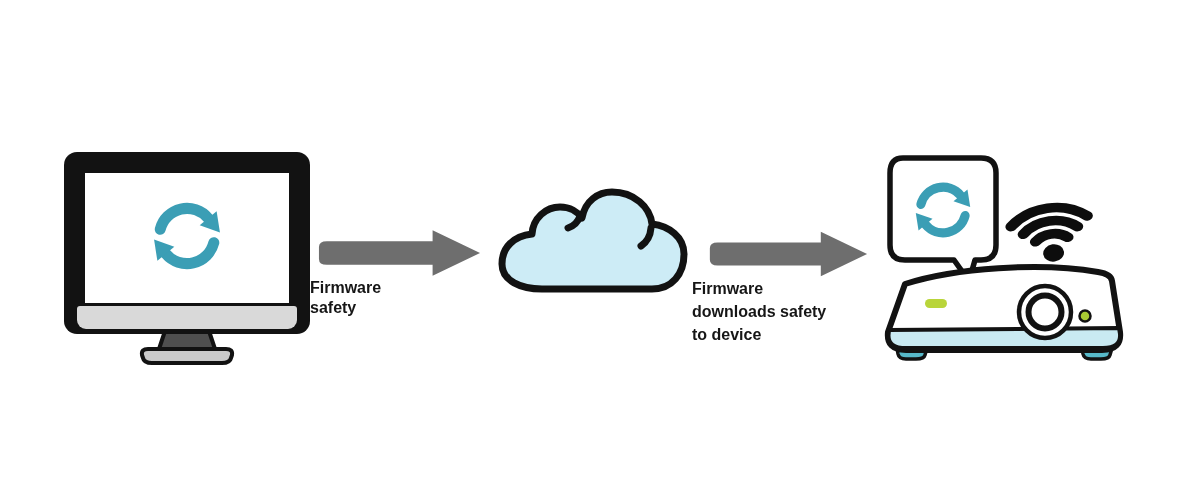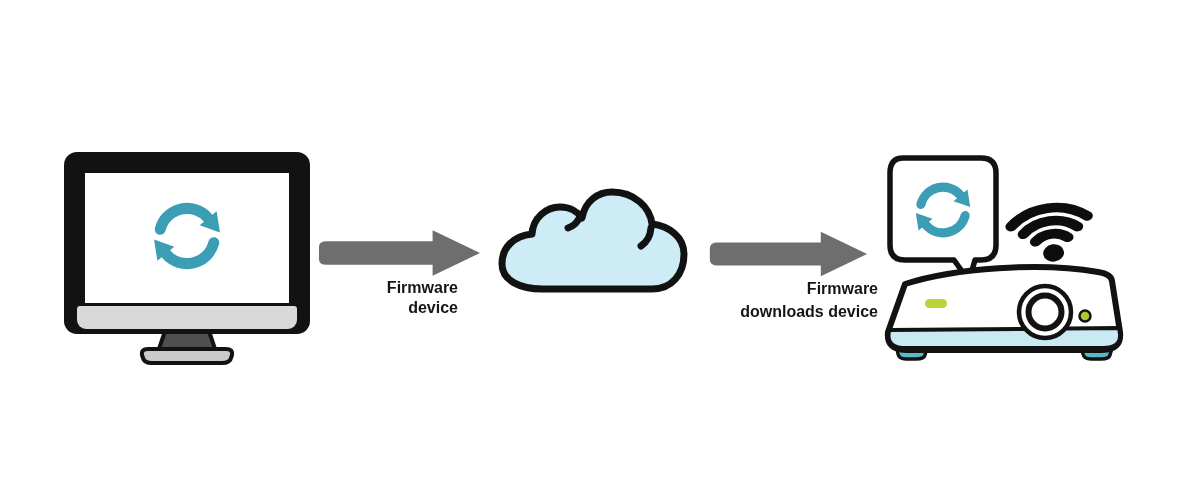--- a/index.html
+++ b/index.html
@@ -7,21 +7,21 @@
     position:relative;width:1200px;height:500px;background:#ffffff;overflow:hidden;
     font-family:"Liberation Sans", sans-serif;
   }
   .abs{position:absolute;}
   
   .monitor-frame{left:64px;top:152px;width:246px;height:182px;background:#121212;border-radius:13px;}
   .monitor-screen{left:21px;top:21px;width:204px;height:130px;background:#ffffff;}
   .monitor-bezel{left:13px;top:154px;width:220px;height:23px;background:#d9d9d9;border-radius:3px 3px 9px 9px;}
   .screen-sync{left:56px;top:17px;width:92px;height:92px;}
   
-  .flow-label{color:#161616;font-weight:bold;font-size:16px;text-align:right;}
+  .flow-label{color:#161616;font-weight:bold;font-size:16px;text-align:left;}
   .label1{left:310px;top:278px;width:148px;line-height:20px;}
   .label2{left:692px;top:277px;width:186px;line-height:23px;}
   svg{display:block;overflow:visible;}
 </style>
 </head>
 <body>
 
 <div id="canvas">
 
   <svg class="abs" style="left:138px;top:329px;width:98px;height:37px" viewBox="0 0 98 37">
@@ -43,39 +43,40 @@
       </svg>
     </div>
     <div class="abs monitor-bezel"></div>
   </div>
 
   <svg class="abs" style="left:315px;top:228px;width:168px;height:50px" viewBox="0 0 170 50">
     <path d="M 12,13 L 119,13 L 119,2 L 167,25 L 119,48 L 119,37 L 12,37 Q 4,37 4,31 L 4,19 Q 4,13 12,13 Z" fill="#6e6e6e"></path>
   </svg>
   <div class="abs flow-label label1">
     <div>Firmware</div>
-    <div>device</div>
+    <div>safety</div>
   </div>
 
   <svg class="abs" style="left:494px;top:184px;width:200px;height:112px" viewBox="0 0 200 112">
     <path d="M 8,80 C 8,63 20,52 38,50 C 39,34 52,23 66,23 C 76,23 84,28 88,34
              C 91,17 104,8 118,8 C 140,8 156,23 158,40 C 175,42 190,53 190,70
              C 190,90 178,105 158,105 L 48,105 C 27,105 8,97 8,80 Z" fill="#cdecf6" stroke="#121212" stroke-width="7" stroke-linejoin="round"></path>
     <g fill="none" stroke="#121212" stroke-width="7" stroke-linecap="round">
       <path d="M 86,32 Q 83,41 74,44"></path>
       <path d="M 157,44 Q 156,56 147,62"></path>
     </g>
   </svg>
 
   <svg class="abs" style="left:706px;top:229px;width:164px;height:50px" viewBox="0 0 170 50">
     <path d="M 12,13 L 119,13 L 119,2 L 167,25 L 119,48 L 119,37 L 12,37 Q 4,37 4,31 L 4,19 Q 4,13 12,13 Z" fill="#6e6e6e"></path>
   </svg>
   <div class="abs flow-label label2">
     <div>Firmware</div>
-    <div>downloads device</div>
+    <div>downloads safety</div>
+    <div>to device</div>
   </div>
 
   <svg class="abs" style="left:884px;top:154px;width:118px;height:138px" viewBox="0 0 118 138">
     <path d="M 19,4 L 97,4 Q 112,4 112,19 L 112,91 Q 112,106 97,106 L 91,106 L 85,127 L 70,106 L 21,106
              Q 6,106 6,91 L 6,19 Q 6,4 19,4 Z" fill="#ffffff" stroke="#121212" stroke-width="5.5" stroke-linejoin="round"></path>
     <g transform="translate(21,18) scale(0.76)">
       <g fill="none" stroke="#3b9eb5" stroke-width="12" stroke-linecap="round">
         <path d="M 20.9,42.7 A 30,30 0 0 1 73,30.7"></path>
         <path d="M 79.1,57.3 A 30,30 0 0 1 27,69.3"></path>
       </g>

